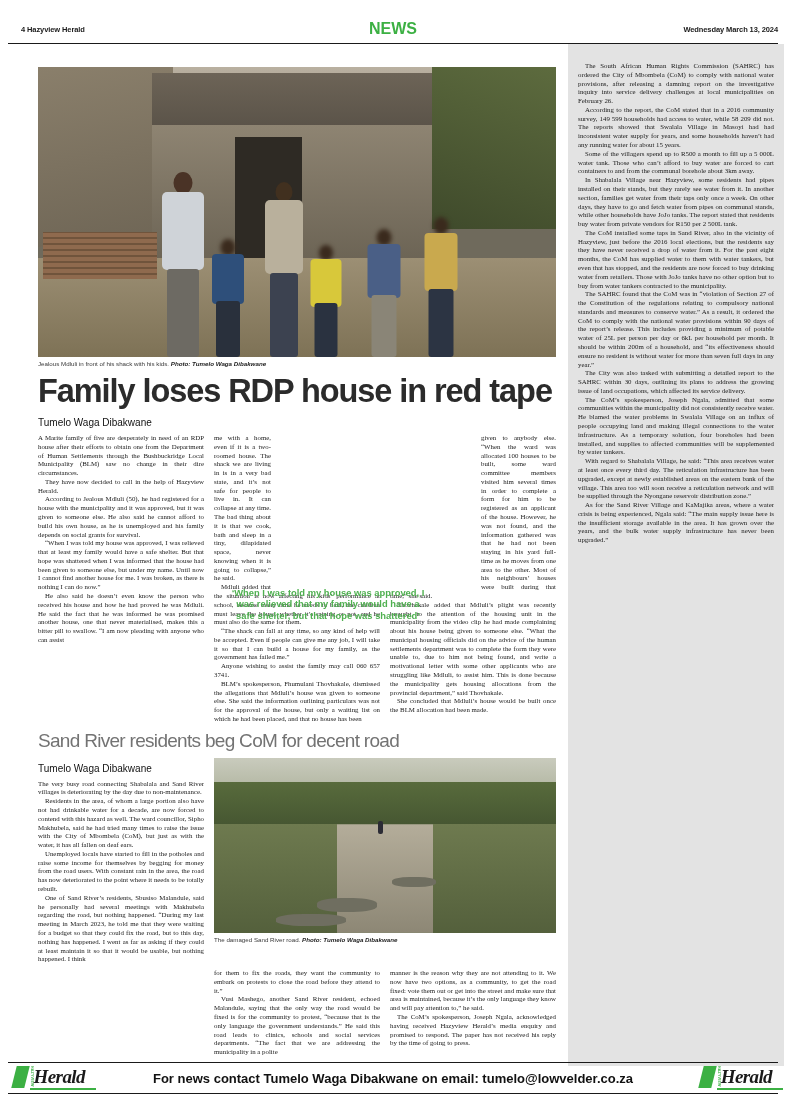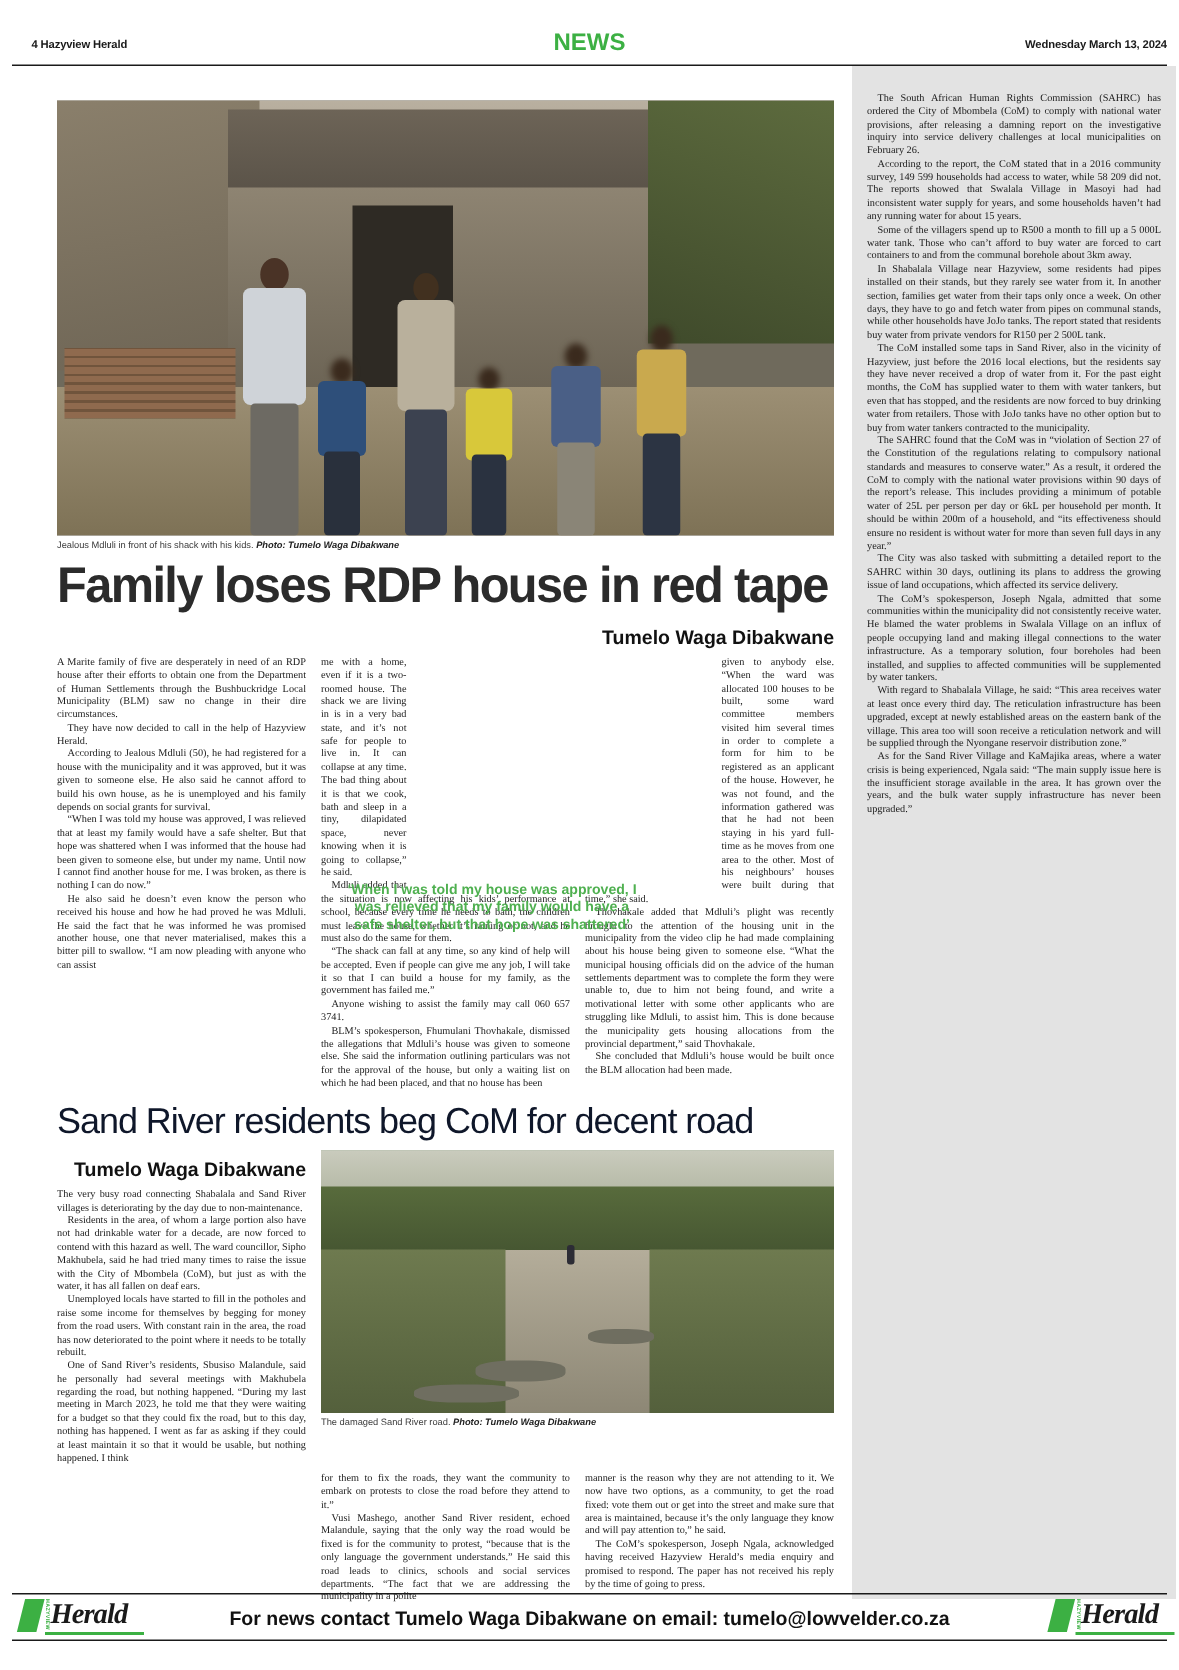--- a/index.html
+++ b/index.html
@@ -139,24 +139,24 @@
     letter-spacing: -1.1px;
     color: #2b2b2b;
     transform: scaleX(0.97);
     transform-origin: left center;
     white-space: nowrap;
   }
 
   
   .byline {
     font-family: "Liberation Sans", sans-serif;
-    font-weight: bold;
-    font-size: 13px;
+    font-weight: normal;
+    font-size: 10px;
     color: #111;
-    text-align: right;
+    text-align: left;
     margin-top: 9px;
   }
 
   
   .cols-3 {
     display: flex;
     gap: 10px;
     margin-top: 6px;
   }
   .col {
@@ -183,24 +183,24 @@
   }
   .wrap-right { float: right; shape-outside: inset(0); margin: 0 0 1px 5px; }
   .wrap-left  { float: left;  shape-outside: inset(0); margin: 0 5px 1px 0; }
 
   
   .article2 { margin-top: 7px; }
   h2.headline2 {
     margin: 0;
     font-family: "Liberation Sans", sans-serif;
     font-weight: normal;
-    font-size: 24px;
+    font-size: 19px;
     line-height: 1.05;
     letter-spacing: -0.7px;
-    color: #0f172a;
+    color: #737373;
     white-space: nowrap;
   }
   .a2-grid {
     display: flex;
     gap: 10px;
     margin-top: 7px;
   }
   .a2-leftcol { width: 166px; }
   .a2-right { width: 342px; }
   .road-photo {

